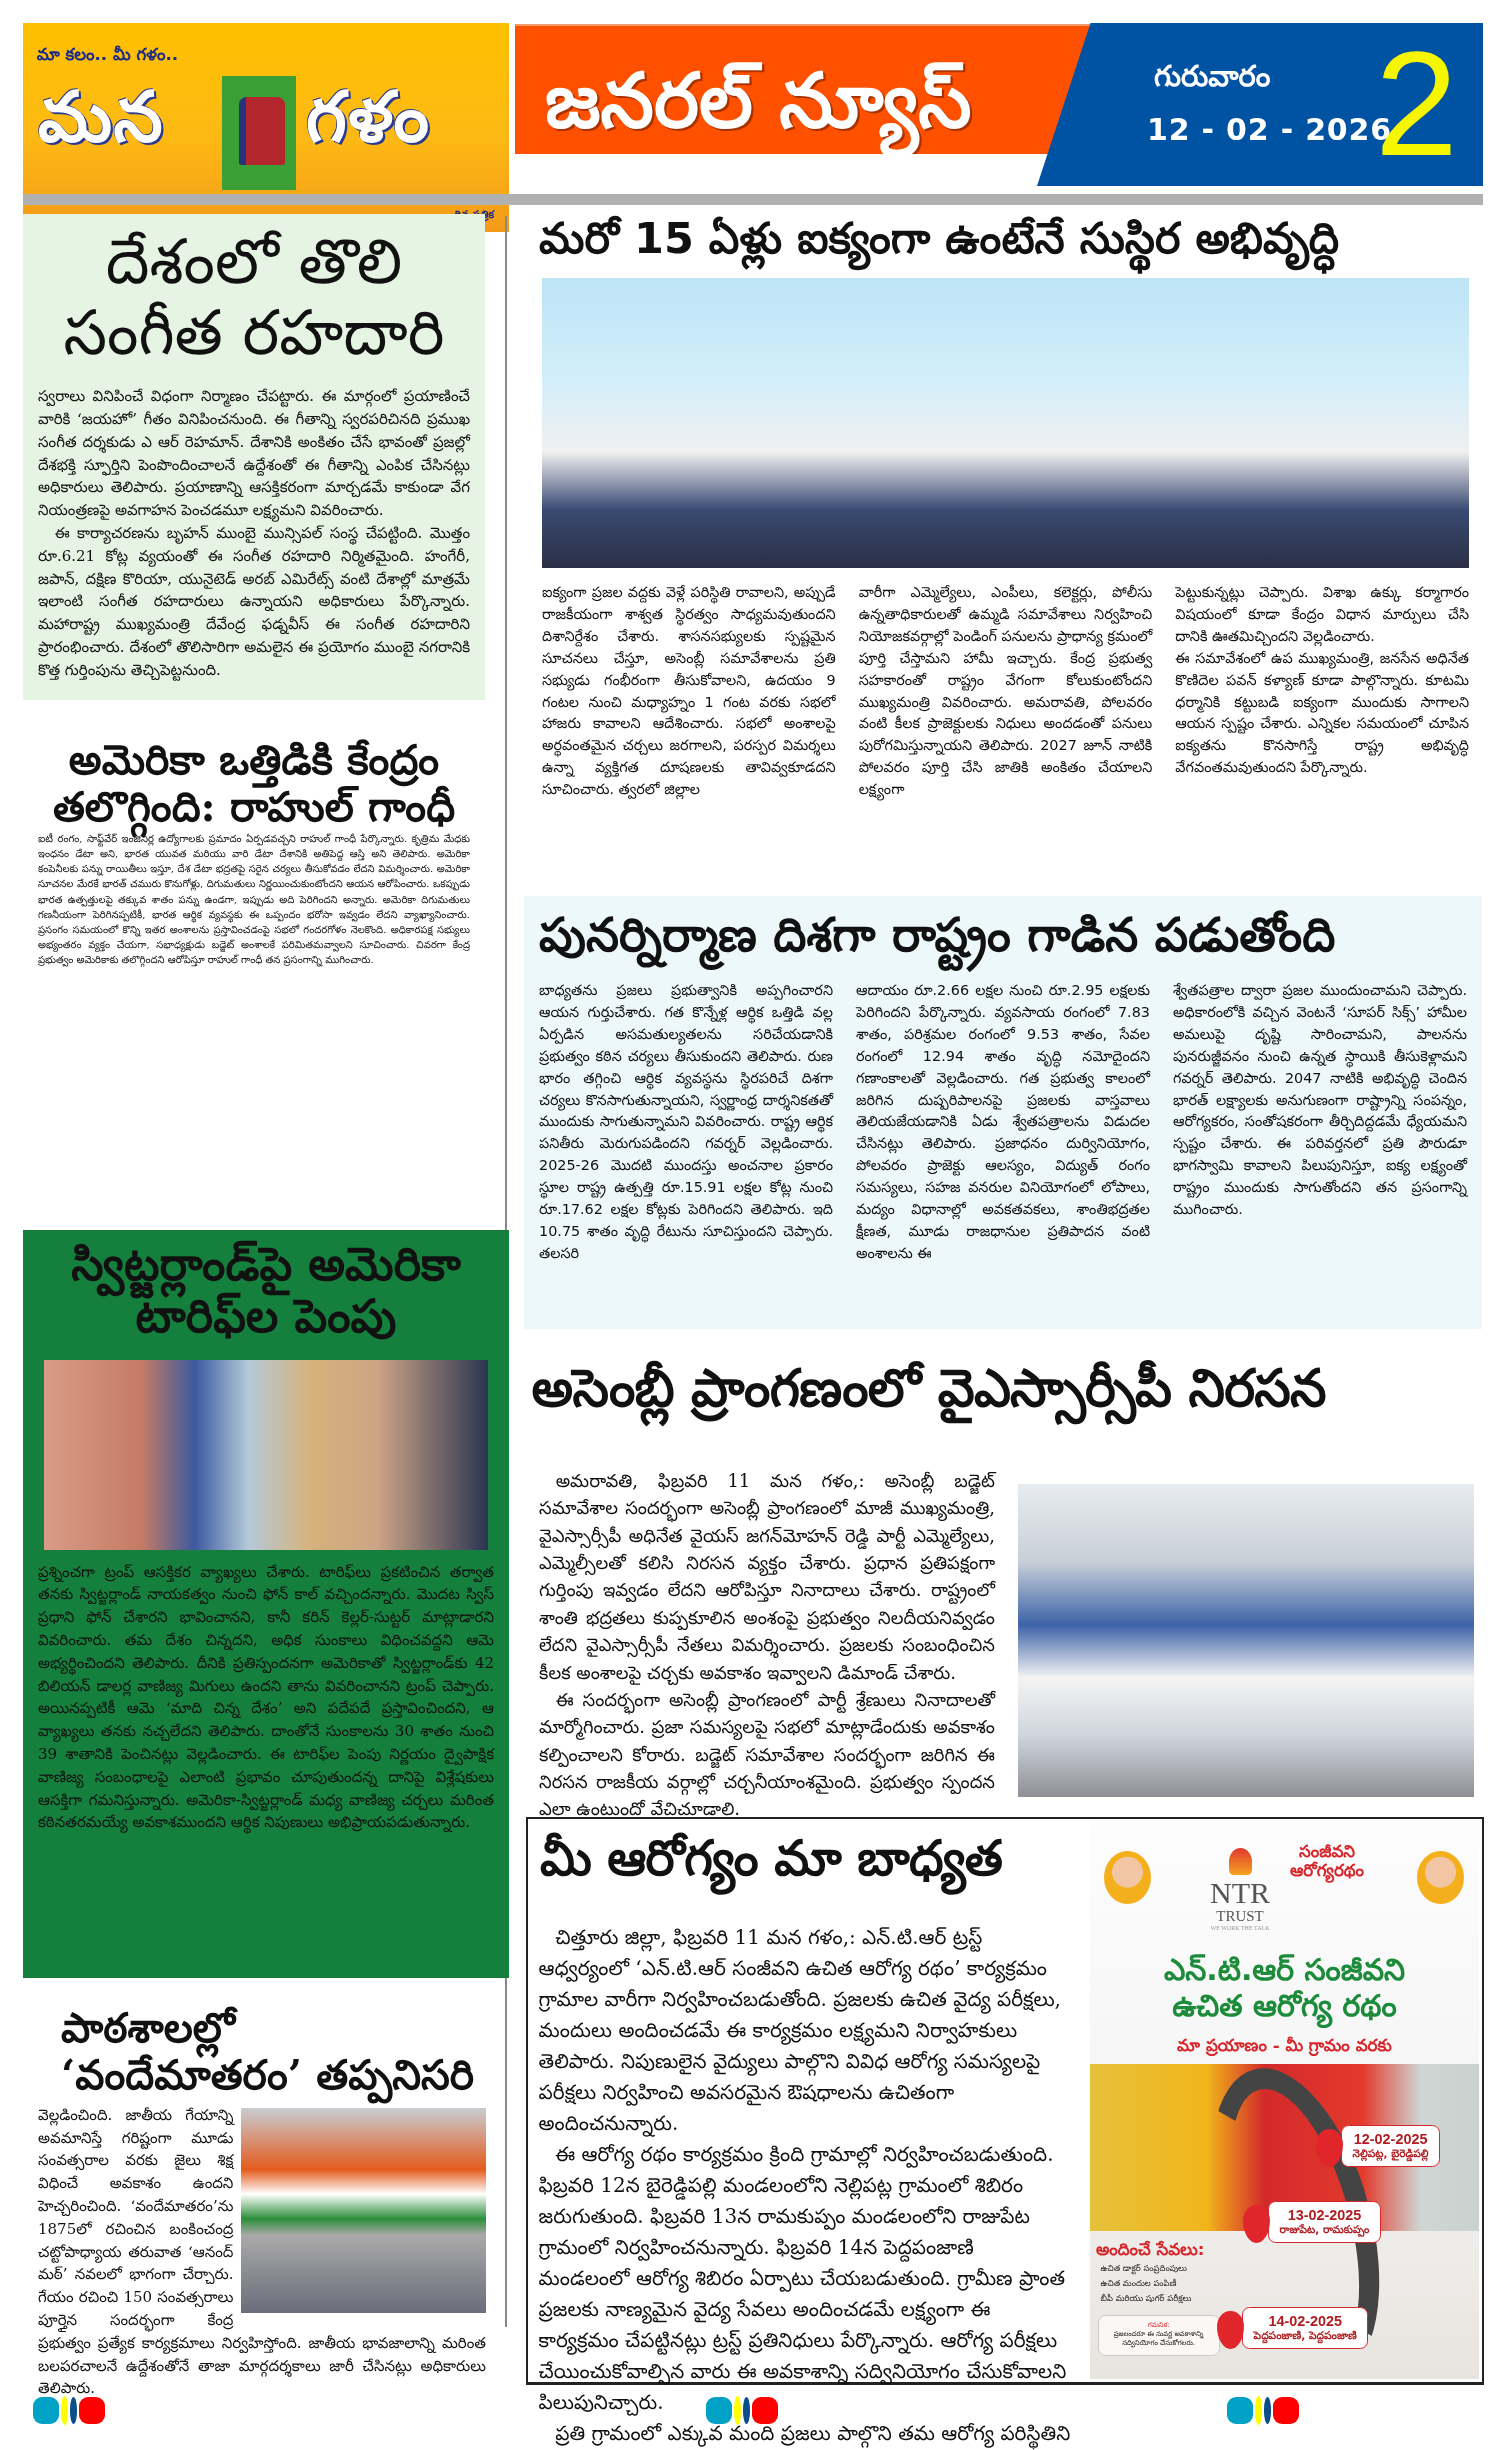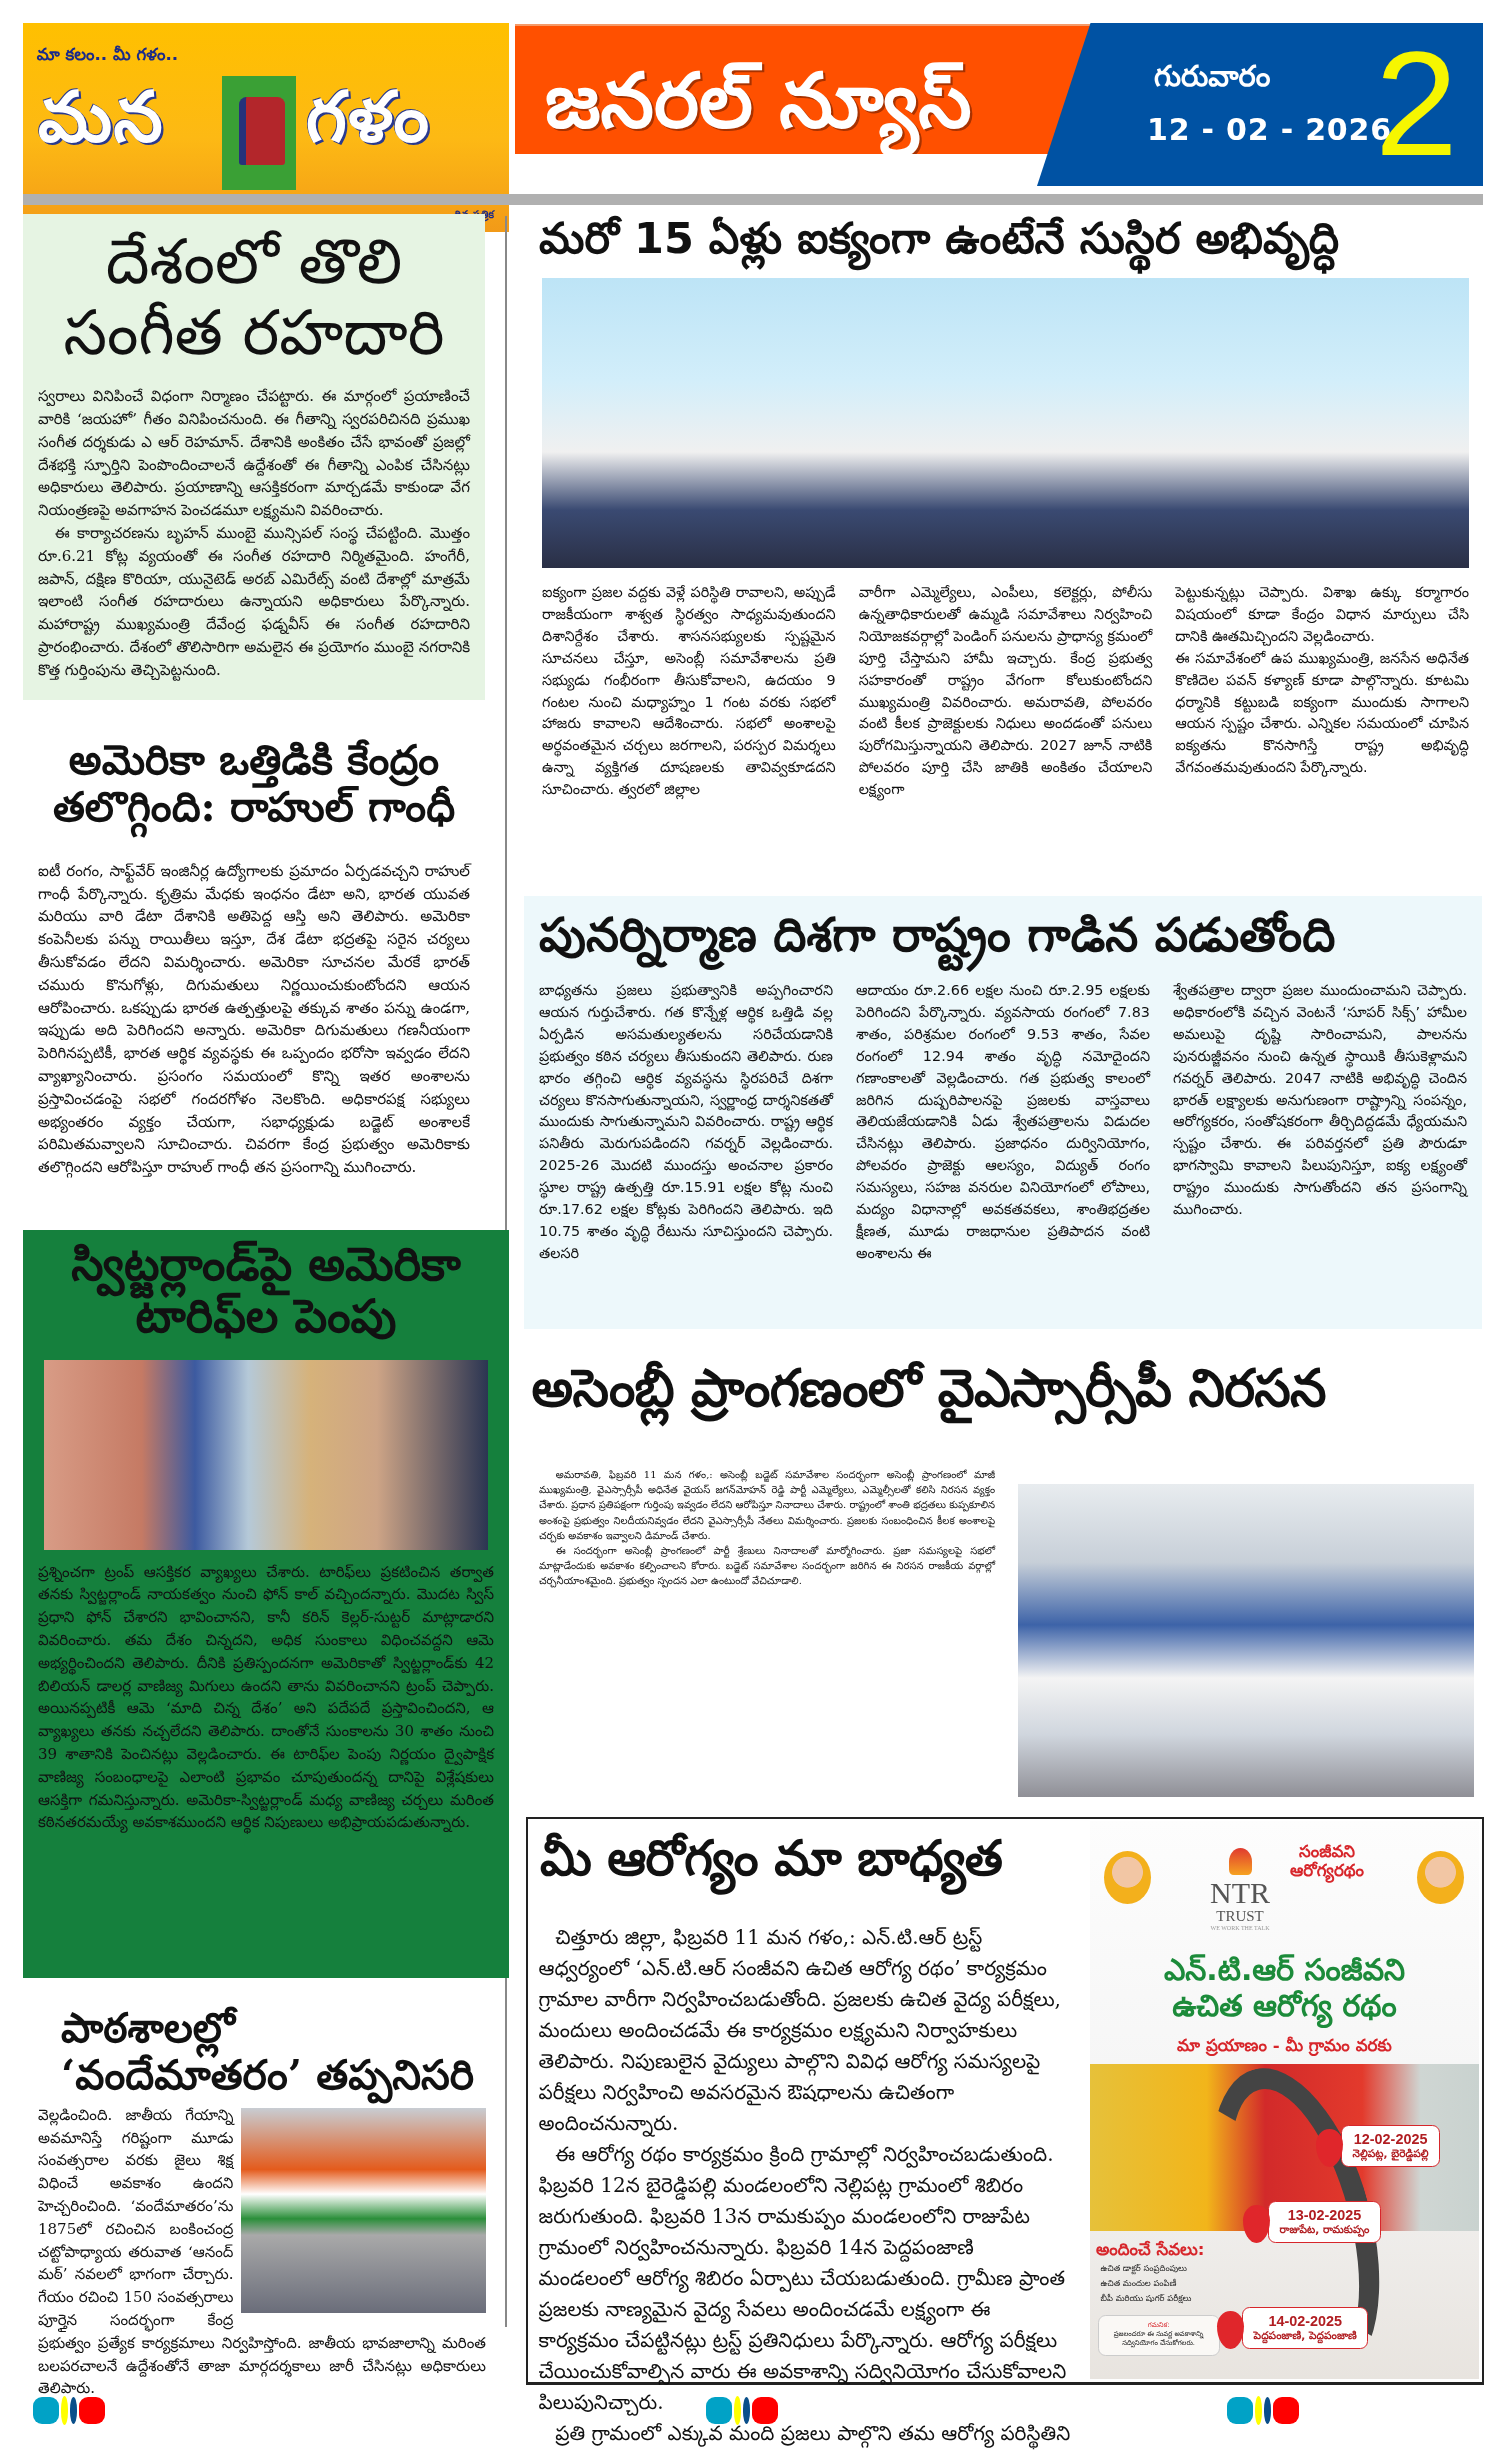--- a/index.html
+++ b/index.html
@@ -29,21 +29,21 @@
   .body { font-family: "DejaVu Serif", serif; text-align: justify; line-height: 1.52; color: #111; }
   .body p { text-indent: 0; }
   .body p + p { text-indent: 16.7px; }
 
   .art1 { left: 23px; top: 214px; width: 462px; height: 486px; background: #e6f4e3; padding: 12px 15px; }
   .art1 .head { font-size: 62px; font-family: "DejaVu Serif", serif; font-weight: normal; }
   .art1 .body { font-size: 15px; margin-top: 16.7px; }
 
   .art2 { left: 23px; top: 729px; width: 462px; height: 486px; padding: 7.6px 15px; }
   .art2 .head { font-size: 41px; font-family: "DejaVu Serif", serif; }
-  .art2 .body { font-size: 15px; margin-top: 29px; }
+  .art2 .body { font-size: 10px; margin-top: 0; }
 
   .art3 { left: 23px; top: 1230px; width: 486px; height: 748px; background: #15803d; padding: 7.6px 15px; }
   .art3 .head { font-size: 46px; font-family: "DejaVu Serif", serif; }
   .art3 .photo { margin: 16.7px auto 0; width: 444px; height: 190px; background: linear-gradient(90deg, #d89c86 0%, #c57a64 22%, #3c5aa0 34%, #b5c9d8 46%, #d6b27a 60%, #cda486 75%, #2b3552 100%); position: relative; }
   .art3 .body { font-size: 15px; margin-top: 10.6px; }
 
   .art4 { left: 23px; top: 2005px; width: 478px; height: 327px; padding: 0 15px; }
   .art4 .head { font-size: 41px; font-family: "DejaVu Serif", serif; text-align: left; padding-left: 23px; }
   .art4 .photo { float: right; width: 245px; height: 205px; margin: 9px 0 4.6px 7.6px; background: linear-gradient(180deg, #c8cdd3 0%, #e45b1c 30%, #fff 42%, #2b8f3a 54%, #a9a9a9 62%, #6a6d7a 100%); }
   .art4 .body { font-size: 15px; margin-top: 4.6px; }
@@ -54,21 +54,21 @@
   .art5 .cols { display: flex; gap: 23px; margin: 13.7px 0 0 18px; width: 927px; }
   .art5 .cols .body { flex: 1; font-size: 14.4px; font-family: "DejaVu Sans", sans-serif; }
 
   .art6 { left: 524px; top: 896px; width: 958px; height: 433px; background: #edf8fb; padding: 0 15px; }
   .art6 .head { font-size: 47px; font-weight: bold; text-align: left; padding-top: 12px; }
   .art6 .cols { display: flex; gap: 23px; margin-top: 18px; }
   .art6 .cols .body { flex: 1; font-size: 14.4px; font-family: "DejaVu Sans", sans-serif; }
 
   .art7 { left: 524px; top: 1359px; width: 958px; height: 440px; }
   .art7 .head { font-size: 52px; font-weight: bold; text-align: left; padding-left: 7.6px; letter-spacing: -0.8px; }
-  .art7 .body { position: absolute; left: 15px; top: 108px; width: 456px; font-size: 10px; }
+  .art7 .body { position: absolute; left: 15px; top: 108px; width: 456px; font-size: 18px; }
   .art7 .photo { position: absolute; left: 494px; top: 125px; width: 456px; height: 313px; background: linear-gradient(180deg, #e8ecef 0%, #c7cfd8 25%, #3d63a8 45%, #f4f4f4 62%, #d0d6de 80%, #8f8f96 100%); }
 
   .art8 { left: 526px; top: 1817px; width: 958px; height: 568px; border: 2.3px solid #222; border-bottom-width: 3.8px; background: #fff; }
   .art8 .head { position: absolute; left: 12px; top: 12px; font-size: 49px; font-weight: bold; text-align: left; letter-spacing: -0.8px; }
   .art8 .body { position: absolute; left: 10.6px; top: 103px; width: 532px; font-size: 20px; text-align: left; line-height: 1.55; }
   .ad { position: absolute; left: 562px; top: 2.3px; width: 389px; height: 558px; background: linear-gradient(180deg, #fdfdfd 0%, #f5f5f5 50%, #e8e4df 100%); overflow: hidden; }
   .ad-avatar { position: absolute; top: 30px; width: 47px; height: 53px; border-radius: 50%; background: radial-gradient(circle at 50% 40%, #f2c6a4 0 38%, #f3b01c 40%); }
   .ad-ntr { position: absolute; left: 120px; top: 27px; font-family: "Liberation Serif", serif; color: #555; text-align: center; }
   .ad-ntr .big { font-size: 30px; line-height: 30px; }
   .ad-ntr .small { font-size: 15px; }

